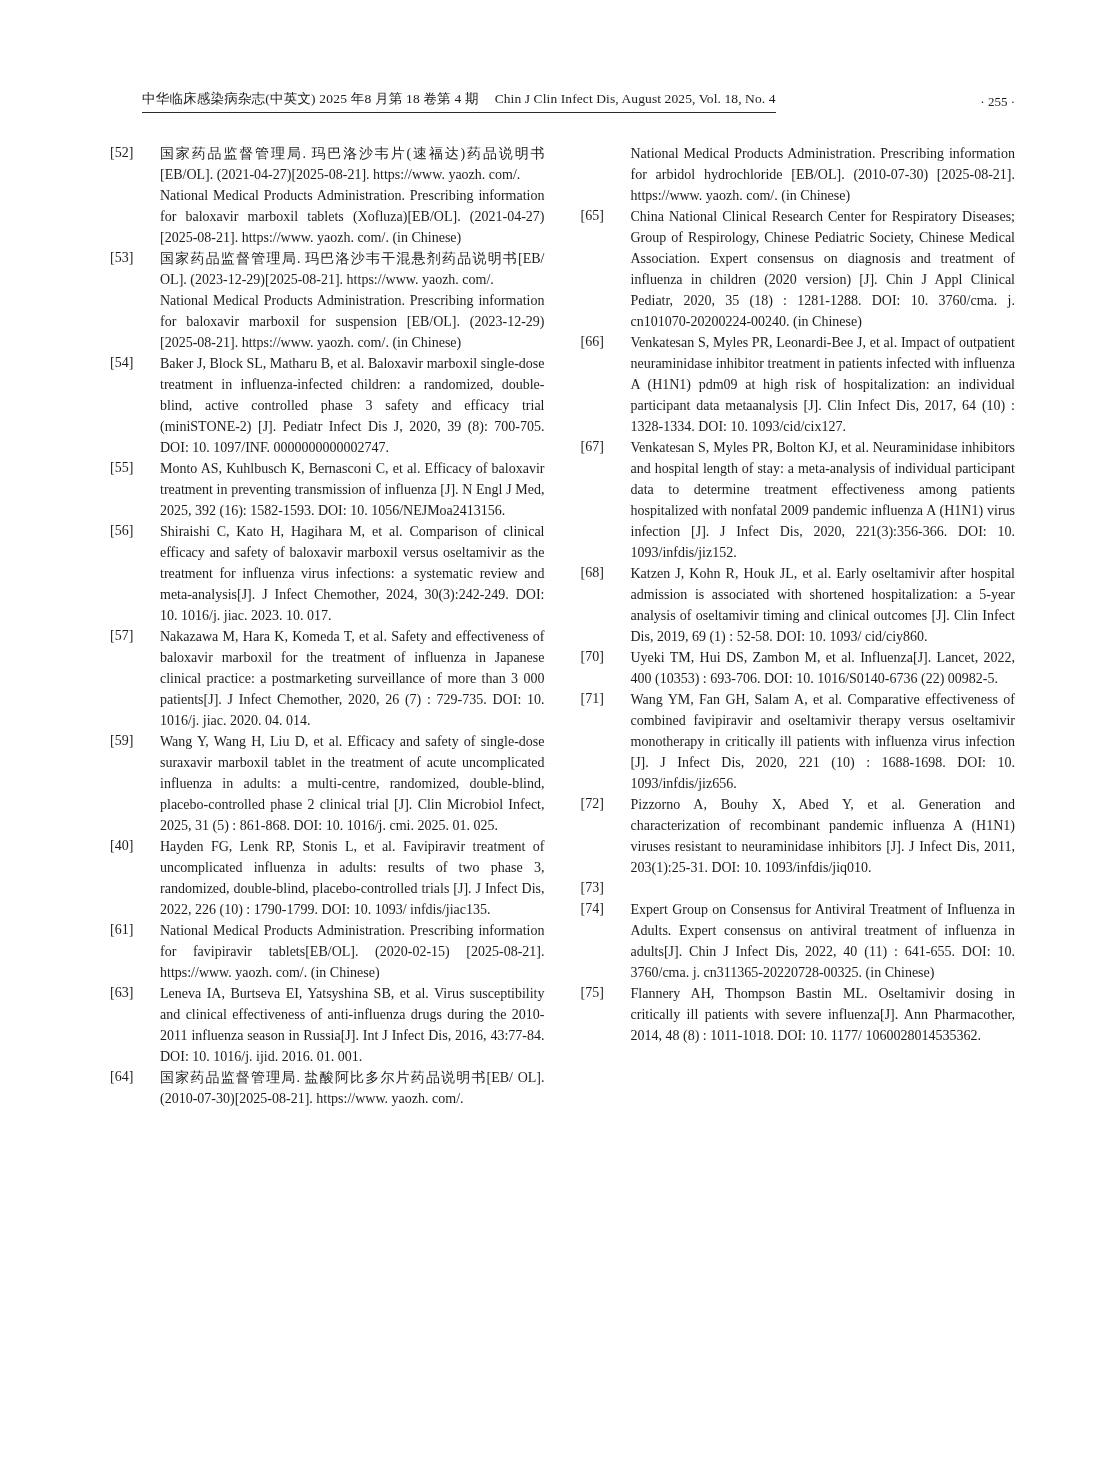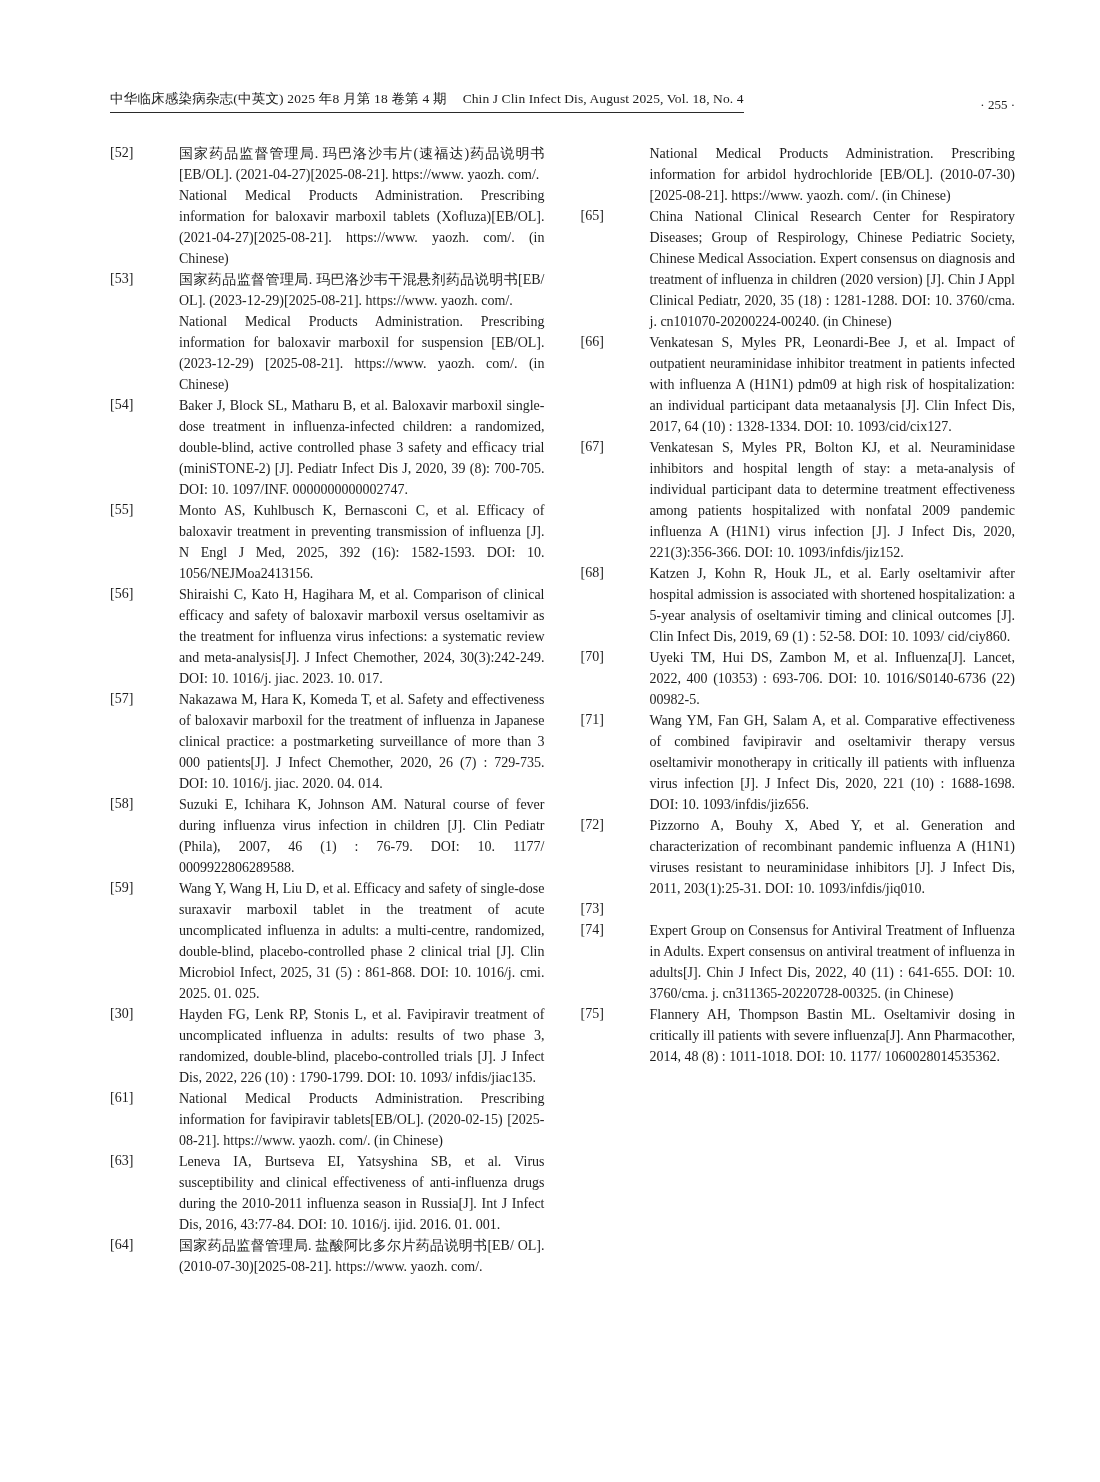--- a/index.html
+++ b/index.html
@@ -12,24 +12,25 @@
     color: #1c1c1c;
     overflow: hidden;
   }
   .page {
     position: absolute;
     inset: 0;
     padding: 90px 85px 40px 110px;
   }
   .header {
     display: flex;
-    align-items: flex-end;
+    align-items: center;
     justify-content: space-between;
     font-size: 13.5px;
     margin-bottom: 30px;
+    margin-left: 32px;
   }
   .header-left {
     border-bottom: 1.2px solid #2a2a2a;
     padding-bottom: 4px;
     display: inline-flex;
     gap: 16px;
     align-items: baseline;
     white-space: nowrap;
   }
   .journal-zh { letter-spacing: 0.2px; }
@@ -43,21 +44,20 @@
     display: flex;
     gap: 36px;
   }
   .column {
     flex: 1 1 0;
     min-width: 0;
   }
   .ref {
     display: flex;
     align-items: flex-start;
-    gap: 19px;
   }
   .ref-label {
     flex: 0 0 50px;
     font-size: 14px;
     line-height: 20.5px;
     white-space: nowrap;
   }
   .ref-body {
     flex: 1 1 auto;
     min-width: 0;
@@ -115,33 +115,27 @@
             <p>Shiraishi C, Kato H, Hagihara M, et al. Comparison of clinical efficacy and safety of baloxavir marboxil versus oseltamivir as the treatment for influenza virus infections: a systematic review and meta-analysis[J]. J Infect Chemother, 2024, 30(3):242-249. DOI: 10. 1016/j. jiac. 2023. 10. 017.</p>
           </div>
         </div>
         <div class="ref">
           <div class="ref-label">[57]</div>
           <div class="ref-body">
             <p>Nakazawa M, Hara K, Komeda T, et al. Safety and effectiveness of baloxavir marboxil for the treatment of influenza in Japanese clinical practice: a postmarketing surveillance of more than 3 000 patients[J]. J Infect Chemother, 2020, 26 (7) : 729-735. DOI: 10. 1016/j. jiac. 2020. 04. 014.</p>
           </div>
         </div>
         <div class="ref">
-          <div class="ref-label">[58]</div>
-          <div class="ref-body">
-            <p>Suzuki E, Ichihara K, Johnson AM. Natural course of fever during influenza virus infection in children [J]. Clin Pediatr (Phila), 2007, 46 (1) : 76-79. DOI: 10. 1177/ 0009922806289588.</p>
-          </div>
-        </div>
-        <div class="ref">
           <div class="ref-label">[59]</div>
           <div class="ref-body">
             <p>Wang Y, Wang H, Liu D, et al. Efficacy and safety of single-dose suraxavir marboxil tablet in the treatment of acute uncomplicated influenza in adults: a multi-centre, randomized, double-blind, placebo-controlled phase 2 clinical trial [J]. Clin Microbiol Infect, 2025, 31 (5) : 861-868. DOI: 10. 1016/j. cmi. 2025. 01. 025.</p>
           </div>
         </div>
         <div class="ref">
-          <div class="ref-label">[30]</div>
+          <div class="ref-label">[40]</div>
           <div class="ref-body">
             <p>Hayden FG, Lenk RP, Stonis L, et al. Favipiravir treatment of uncomplicated influenza in adults: results of two phase 3, randomized, double-blind, placebo-controlled trials [J]. J Infect Dis, 2022, 226 (10) : 1790-1799. DOI: 10. 1093/ infdis/jiac135.</p>
           </div>
         </div>
         <div class="ref">
           <div class="ref-label">[61]</div>
           <div class="ref-body">
             <p>National Medical Products Administration. Prescribing information for favipiravir tablets[EB/OL]. (2020-02-15) [2025-08-21]. https://www. yaozh. com/. (in Chinese)</p>
           </div>
         </div>

